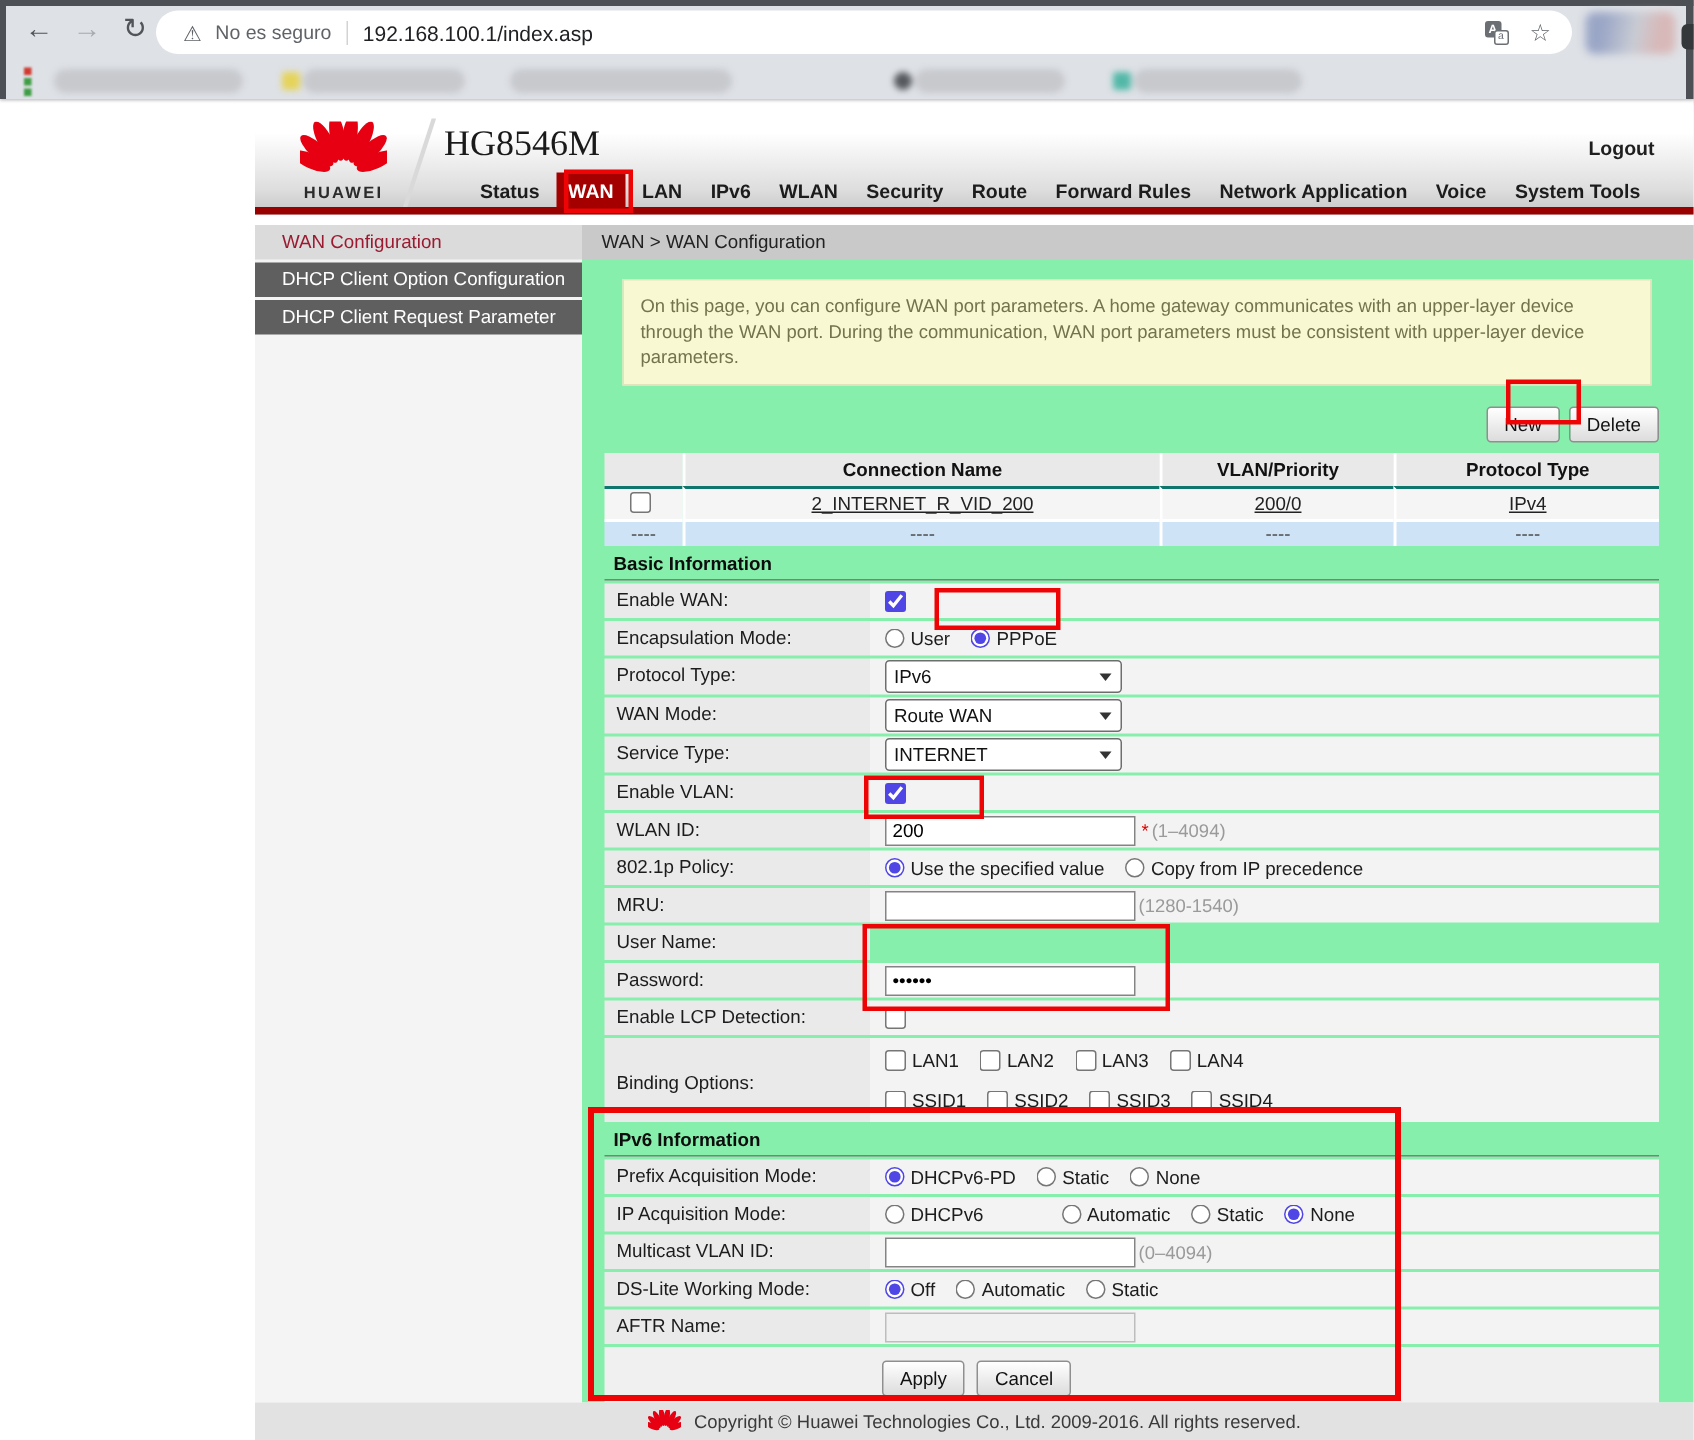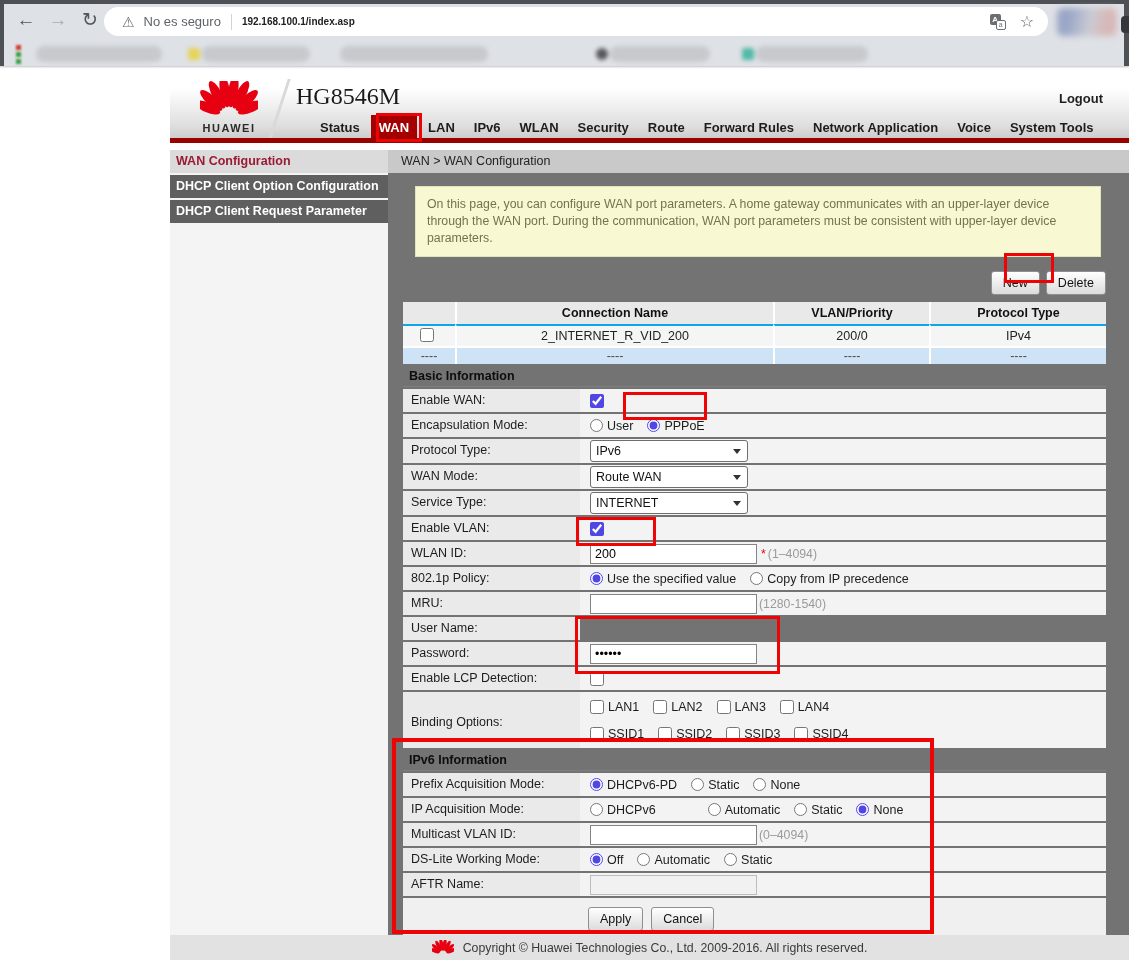--- a/index.html
+++ b/index.html
@@ -13,21 +13,21 @@
   #frame-left { position:absolute; left:0; top:0; width:4px; height:66px; background:#4d5156; }
   #frame-right { position:absolute; right:0; top:0; width:5px; height:66px; background:#4d5156; }
   .navbtn { position:absolute; top:6px; width:28px; height:28px; text-align:center; line-height:28px;
     font-size:19px; color:#51555a; border-radius:50%; }
   .navbtn.dis { color:#a7abb0; }
   #omnibox { position:absolute; left:104px; top:7px; width:944px; height:29px; background:#fff;
     border-radius:15px; display:flex; align-items:center; }
   #warn-ic { font-size:14px; color:#5f6368; margin-left:18px; }
   #sec-label { font-size:13px; color:#5f6368; margin-left:9px; }
   #omni-sep { width:1px; height:16px; background:#d0d3d8; margin:0 10px; }
-  #url-text { font-size:10px; color:#202124;font-weight:bold; }
+  #url-text { font-size:14px; color:#202124; }
   #omni-right { margin-left:auto; display:flex; align-items:center; gap:14px; margin-right:14px; }
   .tr-icon { position:relative; width:16px; height:16px; display:inline-block; }
   .tr-icon .b1 { position:absolute; left:0; top:0; width:11px; height:11px; background:#6b6f74;
     border-radius:2px; color:#fff; font-size:8px; line-height:11px; text-align:center; font-weight:bold; }
   .tr-icon .b2 { position:absolute; right:0; bottom:0; width:10px; height:10px; background:#fff;
     border:1.5px solid #6b6f74; border-radius:2px; font-size:7px; line-height:7px; text-align:center; color:#6b6f74; }
   #star-ic { font-size:16px; color:#5f6368; }
   #avatar { position:absolute; left:1057px; top:8px; width:60px; height:28px; border-radius:6px;
     background:linear-gradient(100deg,#9aa6c6 20%,#c9ccd4 55%,#d8b8b8 80%); filter:blur(3px); }
   #edge-ic { position:absolute; right:0; top:16px; width:8px; height:17px; background:#35383b;
@@ -52,38 +52,38 @@
     transform:skewX(-18deg); }
   #model-title { position:absolute; left:126px; top:8px; font-family:"Liberation Serif", serif;
     font-size:24px; font-weight:normal; color:#1a1a1a; }
   #logout { position:absolute; right:26px; top:16px; font-size:13px; font-weight:bold; color:#1f1f1f; cursor:pointer; }
   #tabs { position:absolute; left:142px; bottom:2px; display:flex; align-items:flex-end; }
   .tab { font-size:13px; font-weight:bold; color:#1c1c1c; padding:5px 8px 6px; margin-right:3px;
     white-space:nowrap; cursor:pointer; }
   .tab.active { background:#a40000; color:#fff; }
 
   #sidebar { position:absolute; left:0; top:80px; width:218px; height:785px; background:#f4f4f4; }
-  .side-item { height:23px; line-height:23px; padding-left:6px; font-size:12.5px; font-weight:bold;
+  .side-item { height:23px; line-height:23px; padding-left:18px; font-size:12.5px; font-weight:normal;
     background:#5f5f5f; color:#fff; margin-bottom:2px; cursor:pointer; }
   .side-item.active { background:#dbdbdb; color:#9b1a31; }
 
-  #main { position:absolute; left:218px; top:80px; width:741px; height:785px; background:#737373; }
+  #main { position:absolute; left:218px; top:80px; width:741px; height:785px; background:#86efac; }
   #breadcrumb { height:23px; line-height:23px; background:#c9c9c9; padding-left:13px;
     font-size:12.5px; color:#222; }
   #notice { margin:13px 28px 0 27px; background:#f8f8d2; border:1px solid #e3e3bd;
     padding:9px 11px; font-size:12.3px; line-height:17px; color:#73734d; }
   #actions { display:flex; justify-content:flex-end; gap:6px; margin:14px 23px 0 0; }
   .btn { background:linear-gradient(#ffffff,#dcdcdc); border:1px solid #8f8f8f; border-radius:3px;
     font-size:12.5px; color:#111; padding:4px 11px; cursor:pointer; font-family:"Liberation Sans",sans-serif; }
 
   #conn-table { margin:7px 23px 0 15px; width:703px; border-collapse:separate; border-spacing:0; }
   #conn-table th, #conn-table td { font-size:12.5px; text-align:center; border-left:2px solid #fff; }
   #conn-table th:first-child, #conn-table td:first-child { border-left:none; }
   #conn-table thead th { background:#e9e9e9; height:22px; font-weight:bold; color:#111; }
-  #conn-table .r1 td { background:#f5f5f5; height:22px; border-top:2px solid #0ea5e9; color:#222; }
+  #conn-table .r1 td { background:#f5f5f5; height:22px; border-top:2px solid #0f766e; color:#222;text-decoration:underline; }
   #conn-table .r2 td { background:#cfe3f7; height:18px; border-top:2px solid #fff; color:#4a4a4a; }
   .cw-check { width:52px; } .cw-name { width:318px; } .cw-vlan { width:156px; } .cw-proto { width:177px; }
 
   .sec-title { margin:3px 23px 0 15px; height:20px; line-height:19px; padding-left:6px;
     font-size:12.5px; font-weight:bold; color:#0d0d0d; border-bottom:1px solid #7f7f7f; }
 
   #form { margin:2px 23px 0 15px; }
   .row { display:flex; margin-bottom:2px; min-height:23px; }
   .row .lbl { width:177px; background:#eaeaea; font-size:12.5px; color:#1c1c1c;
     padding:4px 4px 0 8px; }

